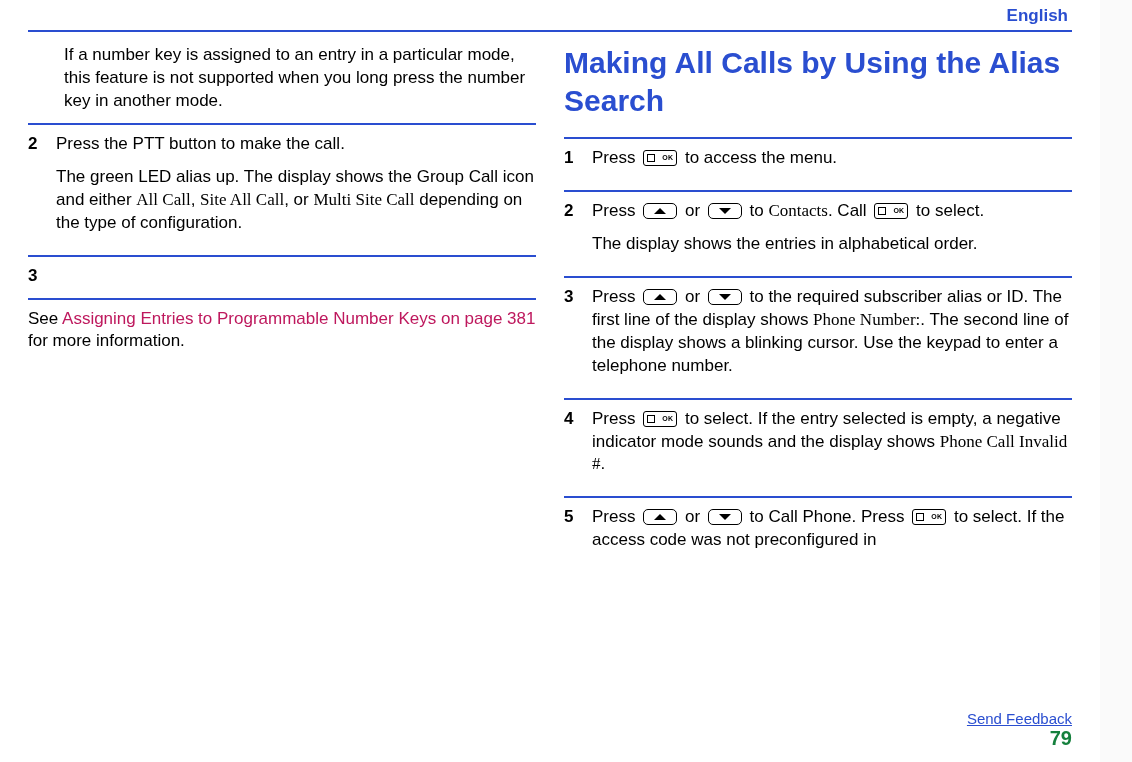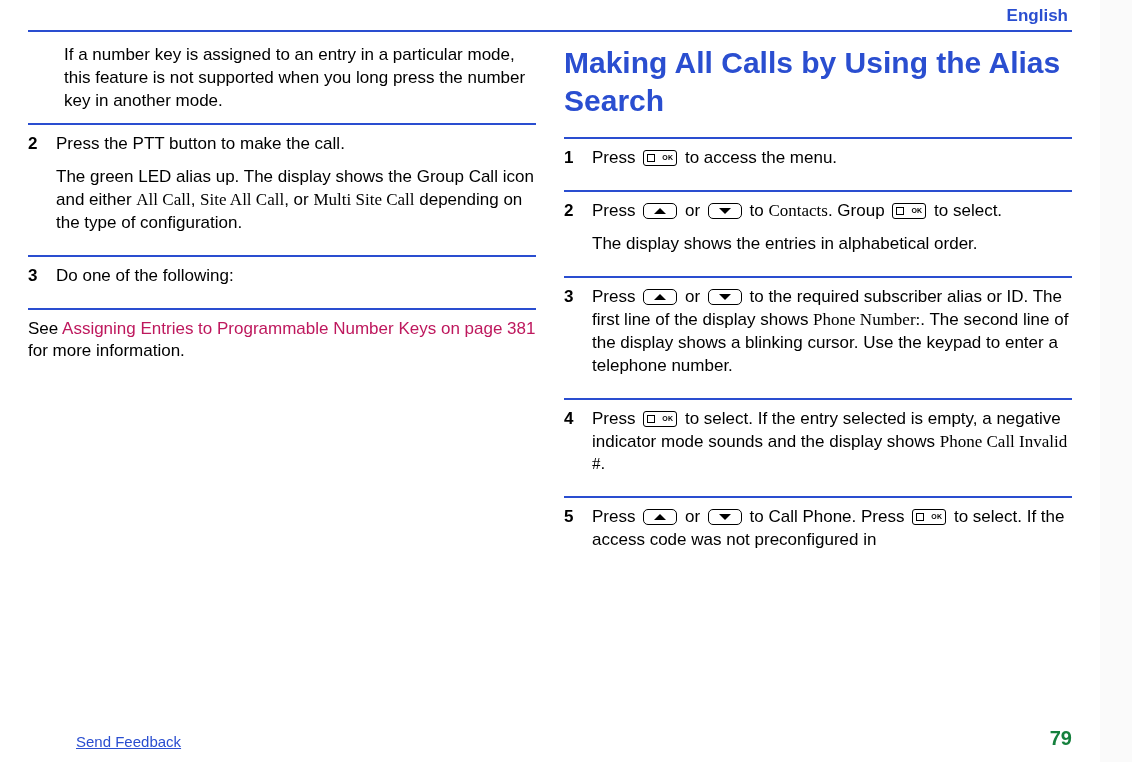--- a/index.html
+++ b/index.html
@@ -154,20 +154,21 @@
     padding-left: 36px;
   }
   .footer {
     position: absolute;
     bottom: 12px;
     left: 28px;
     right: 28px;
     display: flex;
     justify-content: space-between;
     align-items: flex-end;
+    flex-direction: column;
   }
   .page-num {
     color: #15803d;
     font-weight: bold;
     font-size: 20px;
   }
   .send-feedback {
     color: #2a4ed0;
     font-size: 15px;
     padding-left: 48px;
@@ -200,21 +201,20 @@
             <span>The green LED alias up. The display shows the </span><b>Group Call</b><span> icon and either </span><span class="mono">All Call</span><span>, </span><span class="mono">Site All Call</span><span>, or </span><span class="mono">Multi Site Call</span><span> depending on the type of configuration.</span>
           </p>
         </div>
       </div>
 
       <hr class="step-rule">
 
       <div class="step">
         <div class="step-num">3</div>
         <div class="step-body">
-          <p class="para">Do one of the following:</p>
         </div>
       </div>
 
       <hr class="step-rule">
 
       <p class="para">
         <span>See </span><a href="#" class="link">Assigning Entries to Programmable Number Keys on page 381</a><span> for more information.</span>
       </p>
     </div>
 
@@ -235,21 +235,21 @@
 
       <hr class="step-rule">
       <div class="step">
         <div class="step-num">2</div>
         <div class="step-body">
           <p class="para">
             <span>Press </span>
             <span class="btn-icon up"></span>
             <span> or </span>
             <span class="btn-icon down"></span>
-            <span> to </span><span class="mono">Contacts</span><span>. Group </span>
+            <span> to </span><span class="mono">Contacts</span><span>. Call </span>
             <span class="btn-icon ok"></span>
             <span> to select.</span>
           </p>
           <p class="para">The display shows the entries in alphabetical order.</p>
         </div>
       </div>
 
       <hr class="step-rule">
       <div class="step">
         <div class="step-num">3</div>

